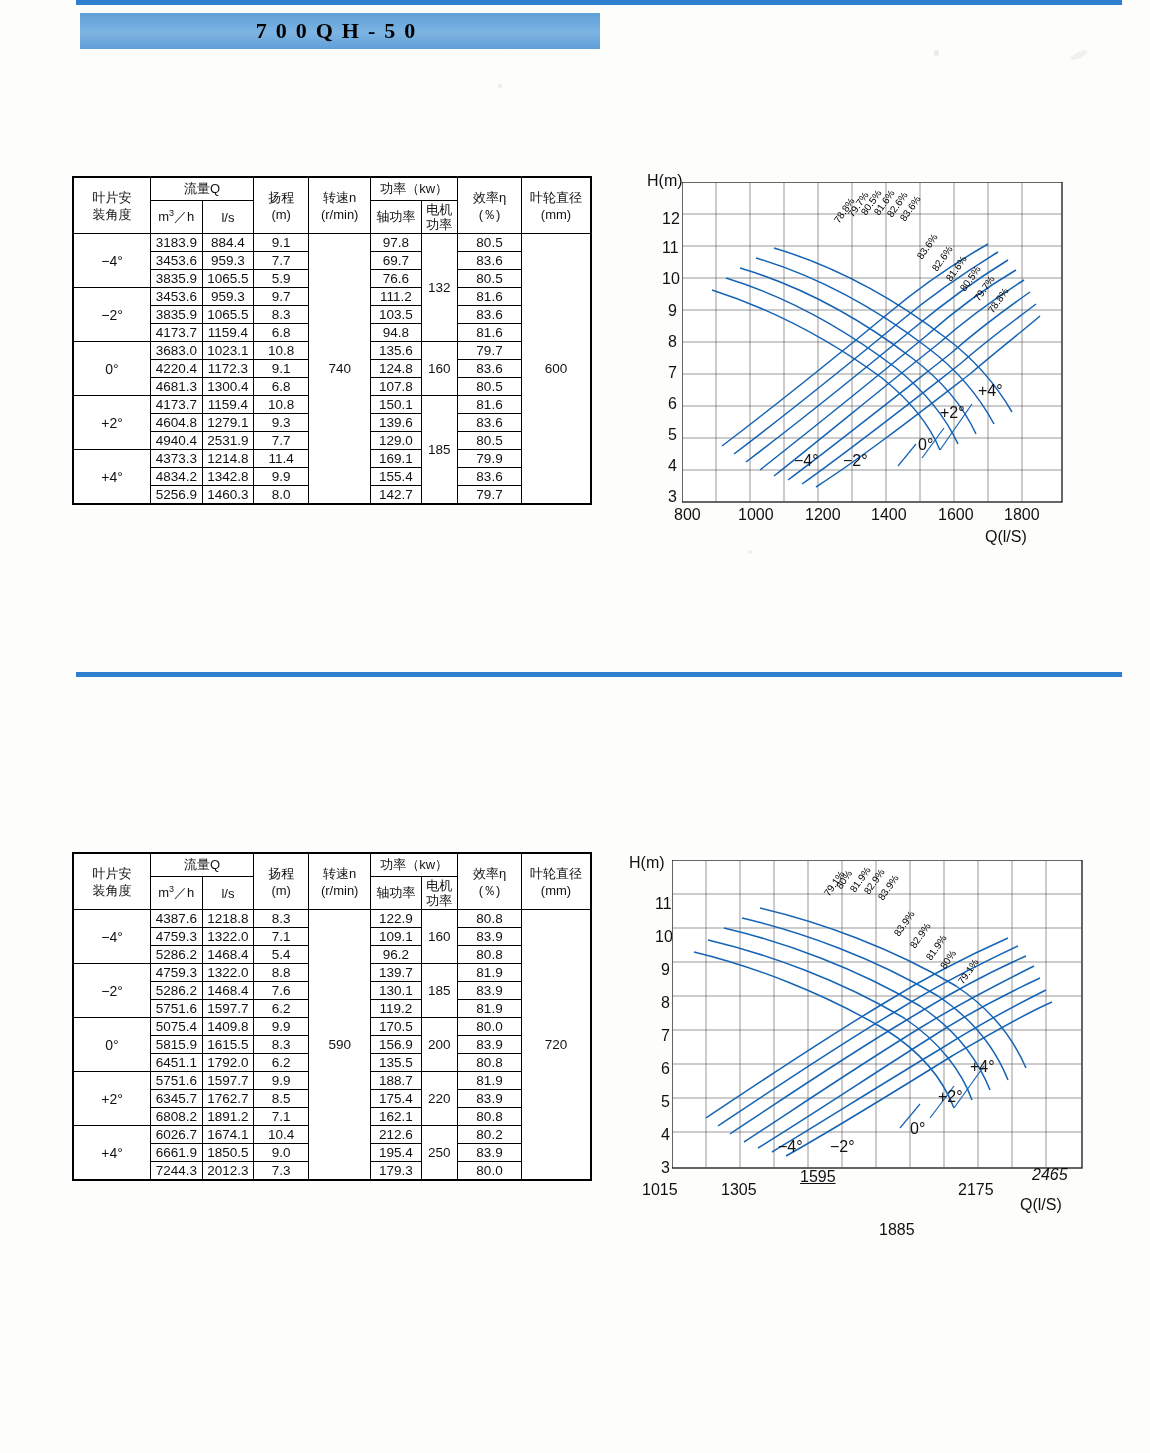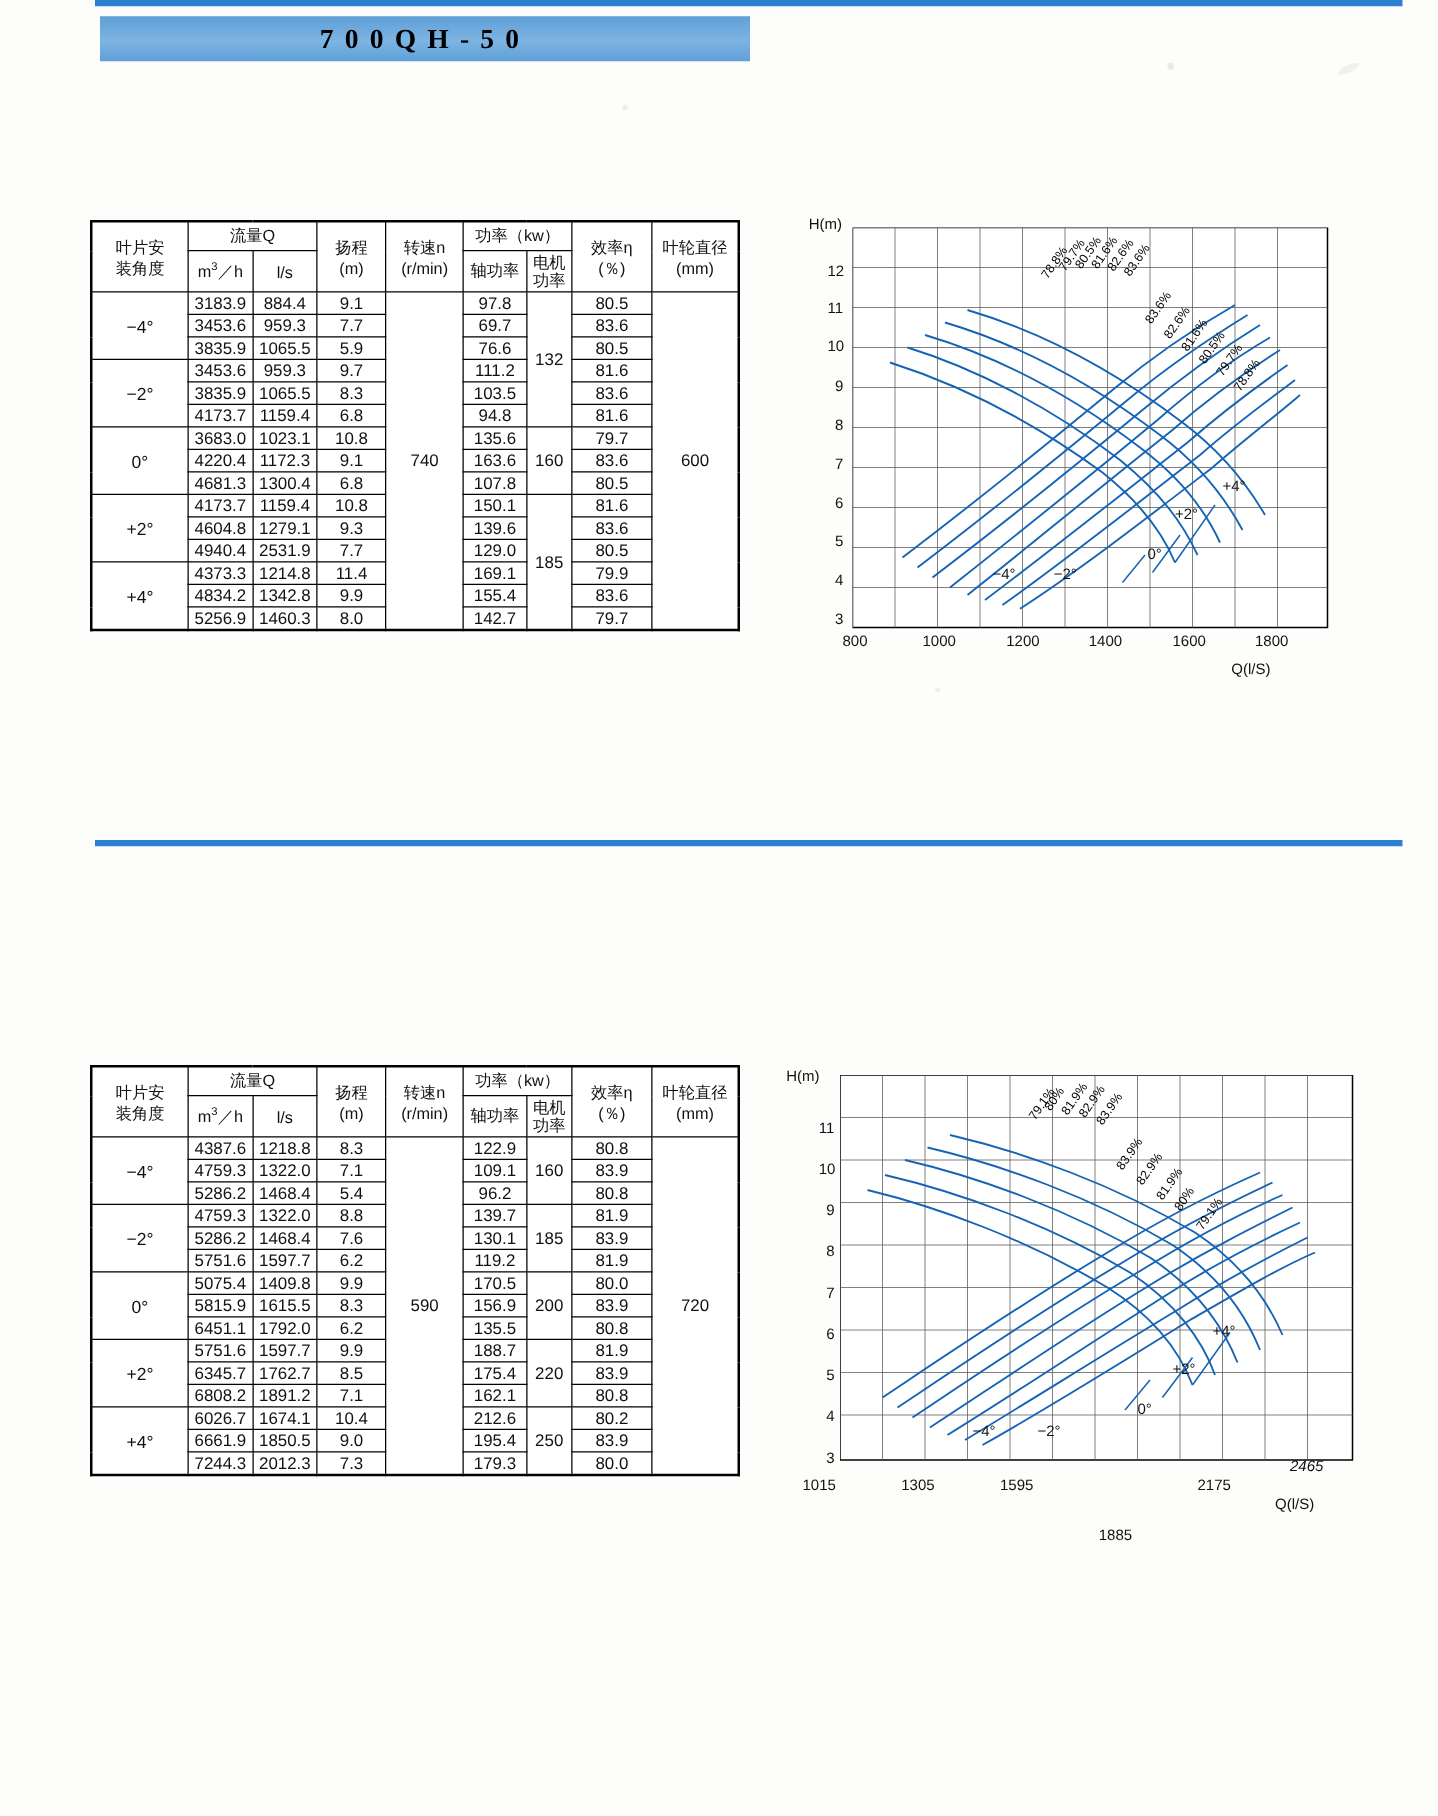--- a/index.html
+++ b/index.html
@@ -43,21 +43,21 @@
     padding:1px 3px;
     font-weight:normal;
     white-space:nowrap;
   }
   table.spec{border:2px solid #000;}
   .hdr td{font-size:13px;height:20px;}
   .grp-top td{border-top:2px solid #000;}
   .num{font-family:"Liberation Sans",sans-serif;font-size:13.5px;}
   .ang{font-size:14px;}
   .sub{font-size:9px;vertical-align:super;}
-  .chart-label{position:absolute;font-size:12px;}
+  .chart-label{position:absolute;font-size:16px;}
   .chart-note{position:absolute;font-size:12.5px;line-height:17px;}
   svg{display:block;}
   .speck{position:absolute;background:#ddd6cc;border-radius:50%;}
 </style>
 </head>
 <body>
 
 <div class="section" id="sec1">
 
   <div class="banner-wrap">
@@ -142,21 +142,21 @@
       <td class="num">1023.1</td>
       <td class="num">10.8</td>
       <td class="num">135.6</td>
       <td rowspan="3" class="num">160</td>
       <td class="num">79.7</td>
     </tr>
     <tr>
       <td class="num">4220.4</td>
       <td class="num">1172.3</td>
       <td class="num">9.1</td>
-      <td class="num">163.6</td>
+      <td class="num">124.8</td>
       <td class="num">83.6</td>
     </tr>
     <tr>
       <td class="num">4681.3</td>
       <td class="num">1300.4</td>
       <td class="num">6.8</td>
       <td class="num">107.8</td>
       <td class="num">80.5</td>
     </tr>
 
@@ -464,21 +464,21 @@
     <div class="chart-label" style="left:41px;top:113px;">9</div>
     <div class="chart-label" style="left:41px;top:146px;">8</div>
     <div class="chart-label" style="left:41px;top:179px;">7</div>
     <div class="chart-label" style="left:41px;top:212px;">6</div>
     <div class="chart-label" style="left:41px;top:245px;">5</div>
     <div class="chart-label" style="left:41px;top:278px;">4</div>
     <div class="chart-label" style="left:41px;top:311px;">3</div>
 
     <div class="chart-label" style="left:22px;top:333px;">1015</div>
     <div class="chart-label" style="left:101px;top:333px;">1305</div>
-    <div class="chart-label" style="left:180px;top:333px;">1595</div>
+    <div class="chart-label" style="left:180px;top:320px;text-decoration:underline;">1595</div>
     <div class="chart-label" style="left:259px;top:333px;margin-top:40px;">1885</div>
     <div class="chart-label" style="left:338px;top:333px;">2175</div>
     <div class="chart-label" style="left:412px;top:318px;font-style:italic;">2465</div>
     <div class="chart-label" style="left:400px;top:348px;">Q(l/S)</div>
 
     <div class="chart-note" style="left:354px;top:22px;">
       <div>800QH−50</div>
       <div>n=590r/min</div>
       <div>D=720mm</div>
     </div>

